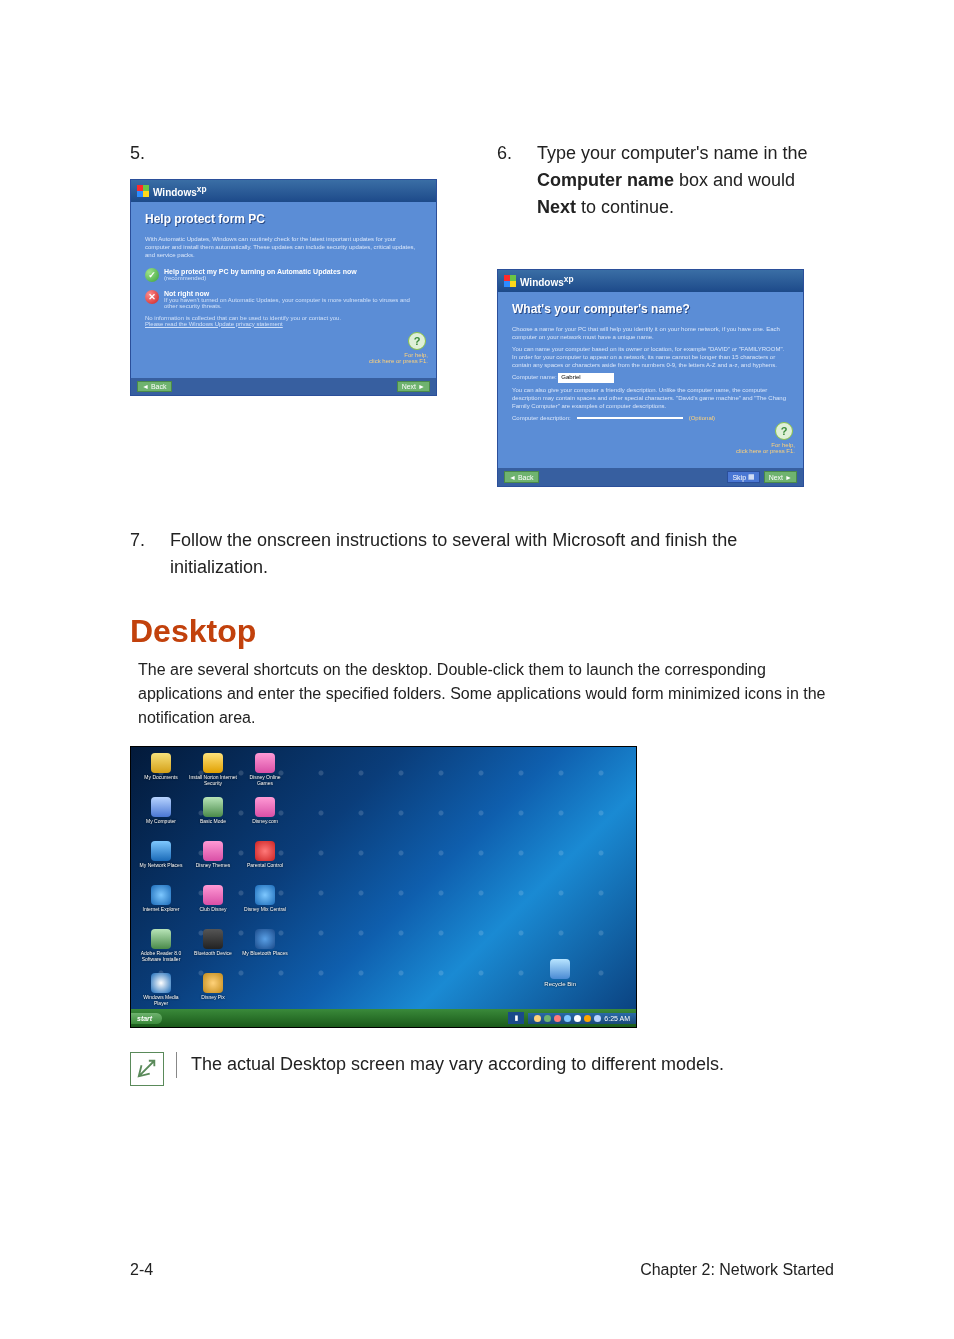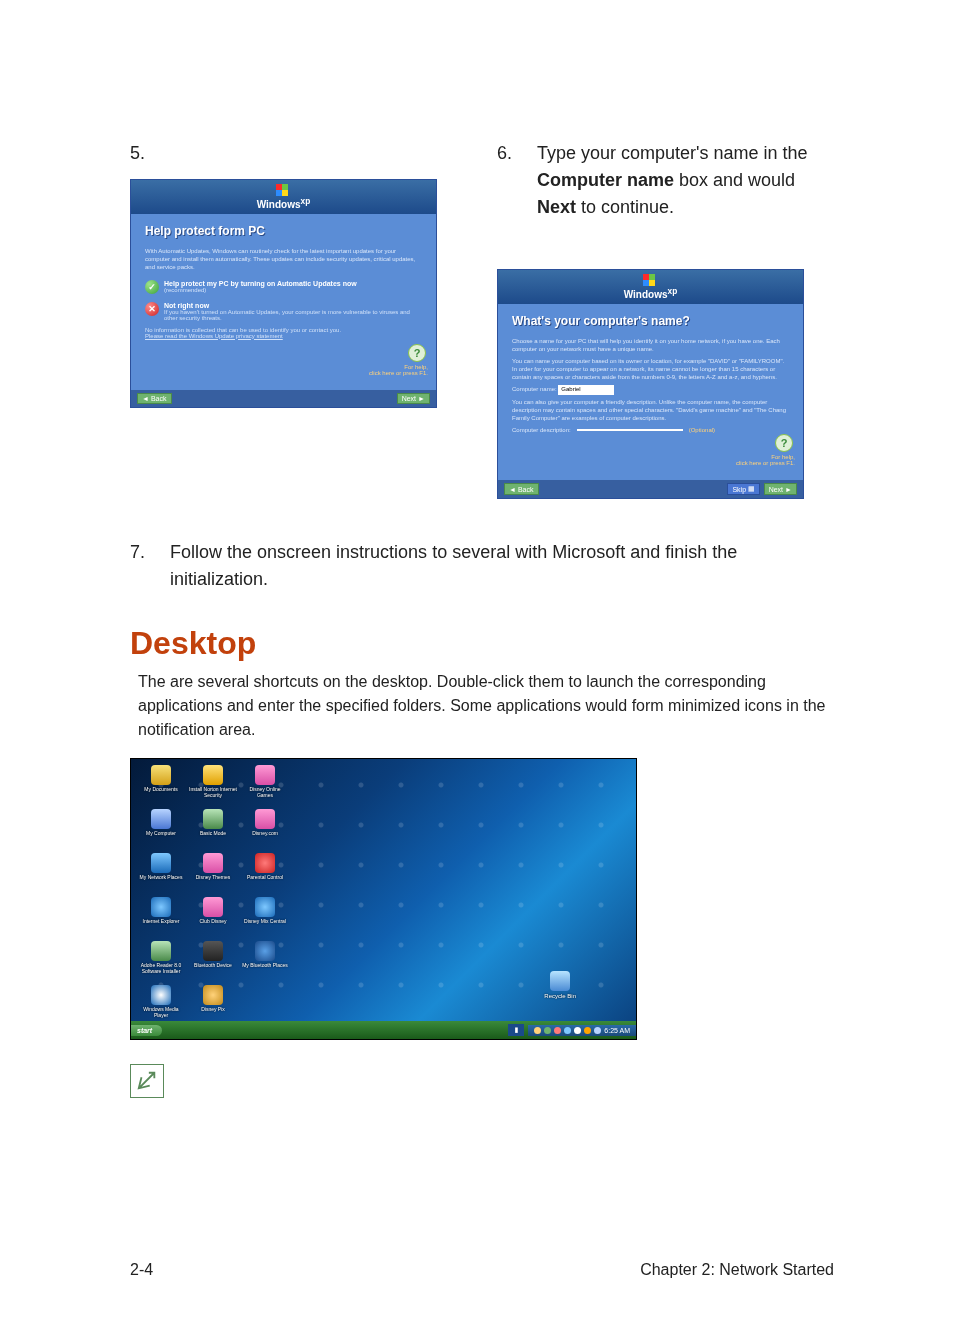--- a/index.html
+++ b/index.html
@@ -49,21 +49,20 @@
     position: relative;
     box-shadow: 0 0 0 1px #244a8e inset;
     margin-top: 6px;
   }
   .xp-titlebar {
     background: linear-gradient(#3a6ea5, #1d4a8a);
     padding: 4px 6px;
     font-size: 10px;
     display: flex;
     align-items: center;
-    flex-direction: column;
   }
   .xp-flag {
     width: 12px; height: 12px;
     background: #ff2a2a;
     margin-right: 4px;
     position: relative;
   }
   .xp-flag::after{
     content:"";
     position:absolute; inset:0;
@@ -441,19 +440,20 @@
       </div>
     </div>
   </div>
 
   <div class="note">
     <div class="note-icon">
       <svg viewBox="0 0 24 24">
           <path d="M3 20 L20 3 M14 3 H20 V9 M6 8 L3 20 L15 17"></path>
         </svg>
     </div>
+    <div class="note-text">The actual Desktop screen may vary according to different models.</div>
   </div>
 
   <div class="footer">
     <span>2-4</span>
     <span>Chapter 2: Network Started</span>
   </div>
 </div>
 
 </body></html>

